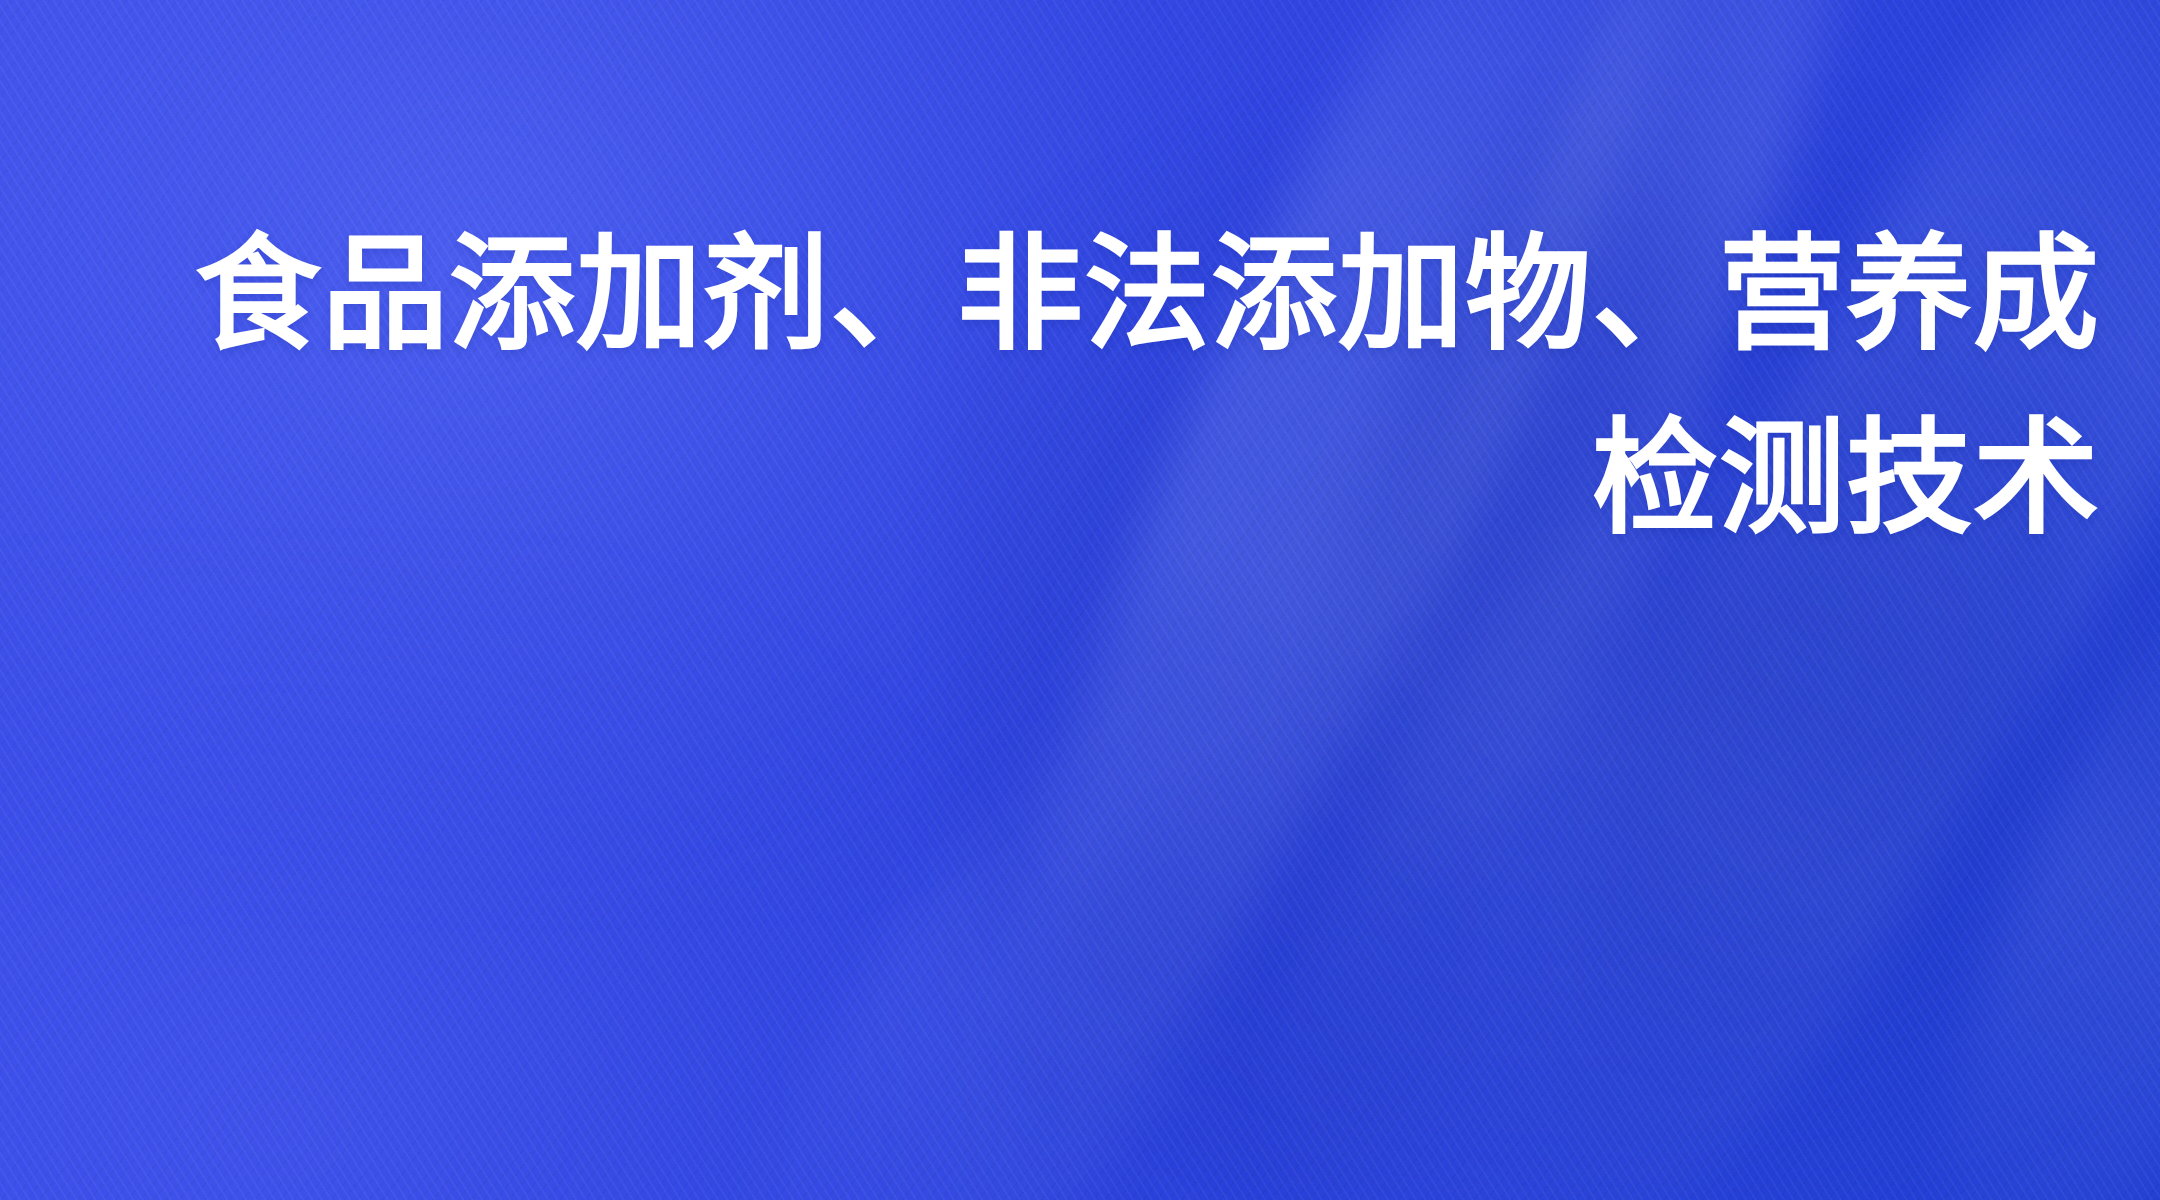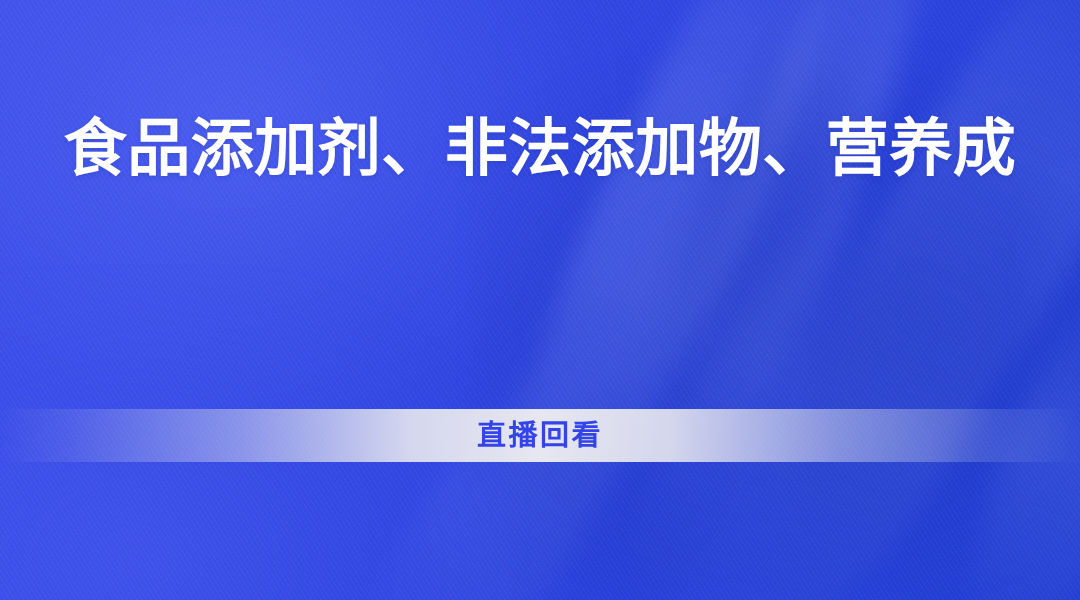--- a/index.html
+++ b/index.html
@@ -147,23 +147,23 @@
   
   .content {
     position: absolute;
     inset: 0;
     z-index: 5;
   }
 
   .title-block {
     position: absolute;
     left: 0;
-    right: 0;
+    right: 12px;
     top: 102px;
-    text-align: center;
+    text-align: right;
     padding: 0 18px;
     box-sizing: border-box;
   }
 
   .title-line {
     display: block;
     color: #ffffff;
     font-size: 63px;
     font-weight: bold;
     line-height: 92px;
@@ -223,20 +223,18 @@
     <div class="fold f2"></div>
     <div class="fold f3"></div>
   </div>
 
   <div class="grain"></div>
 
   <div class="content">
 
     <div class="title-block">
       <span class="title-line">食品添加剂、非法添加物、营养成</span>
+      <span class="title-line">检测技术</span>
     </div>
 
-    <div class="replay-band">
-      <span class="replay-label">直播回看</span>
-    </div>
 
   </div>
 </div>
 
 </body></html>

